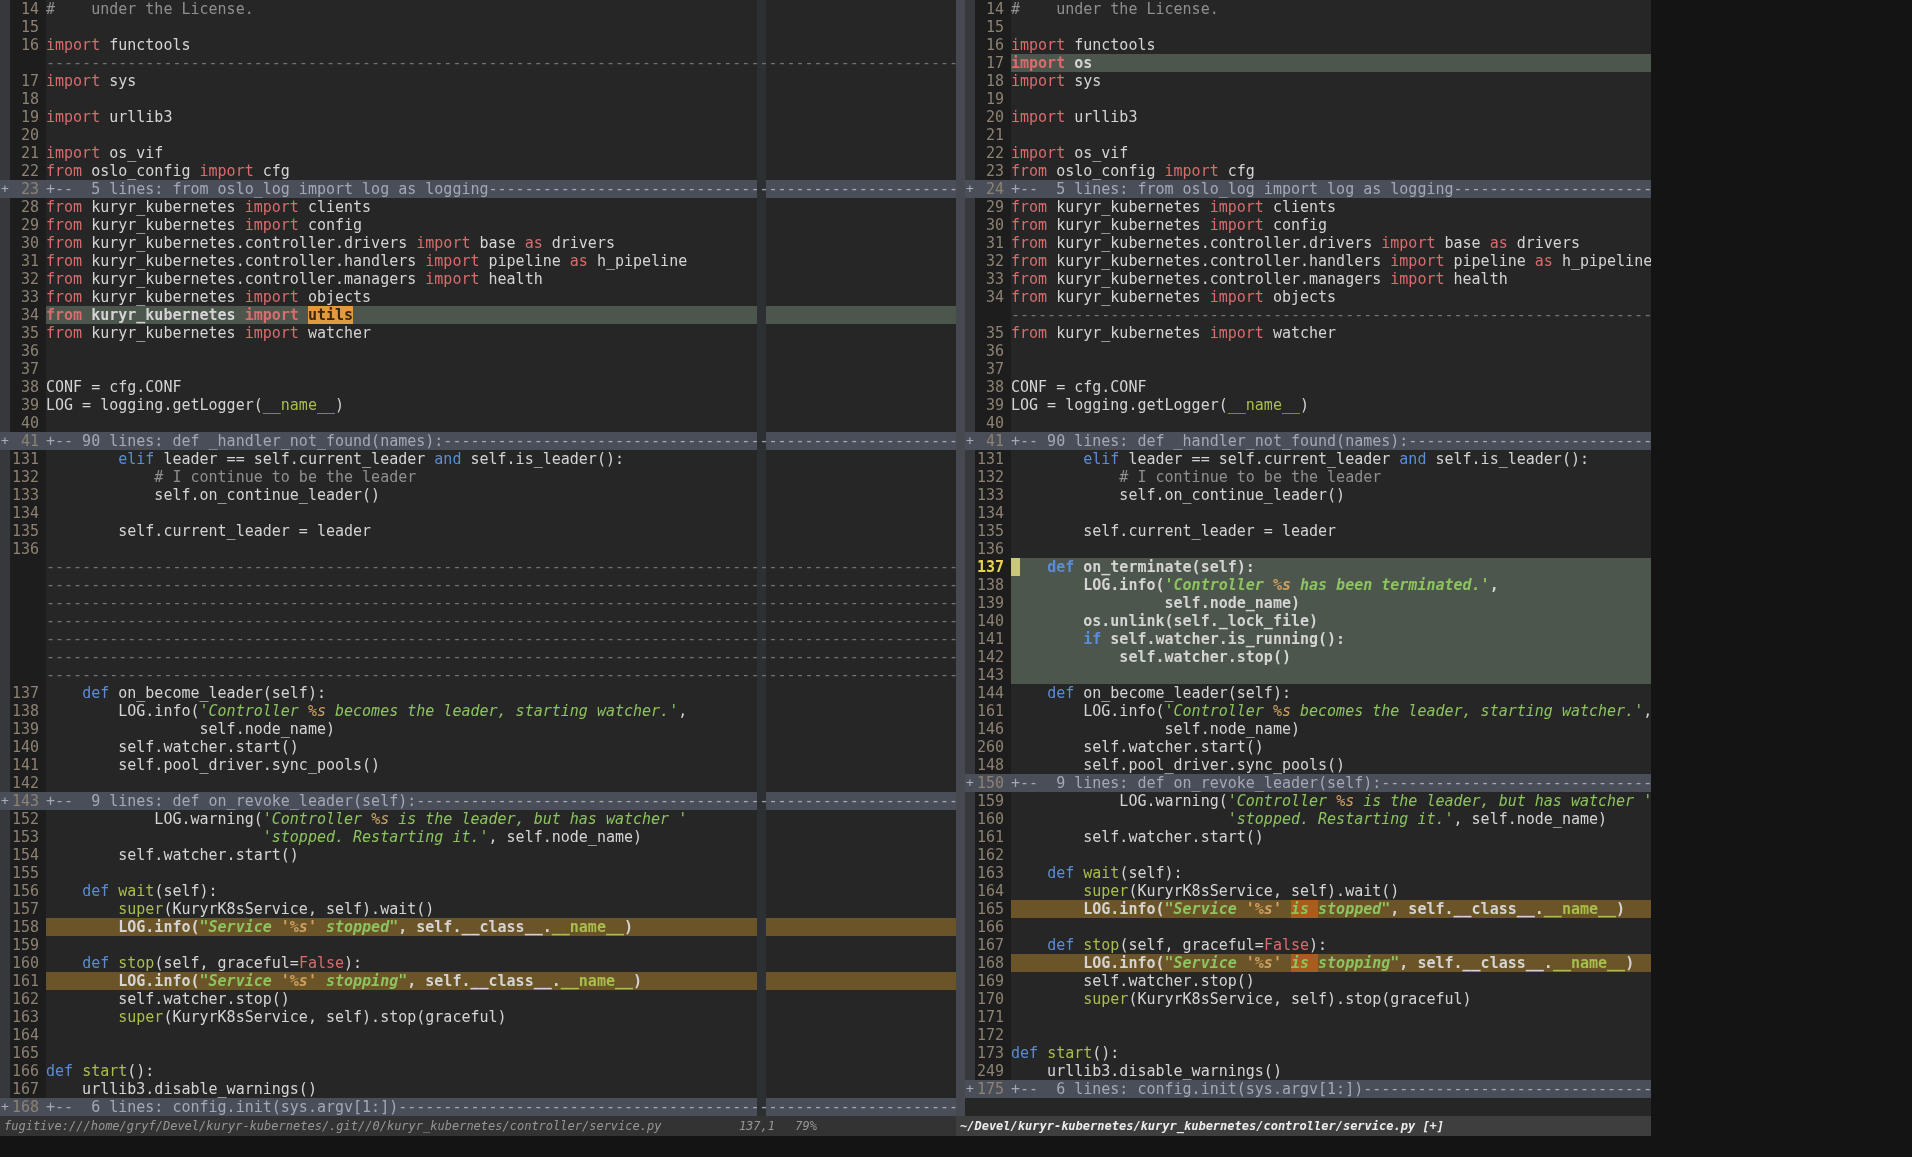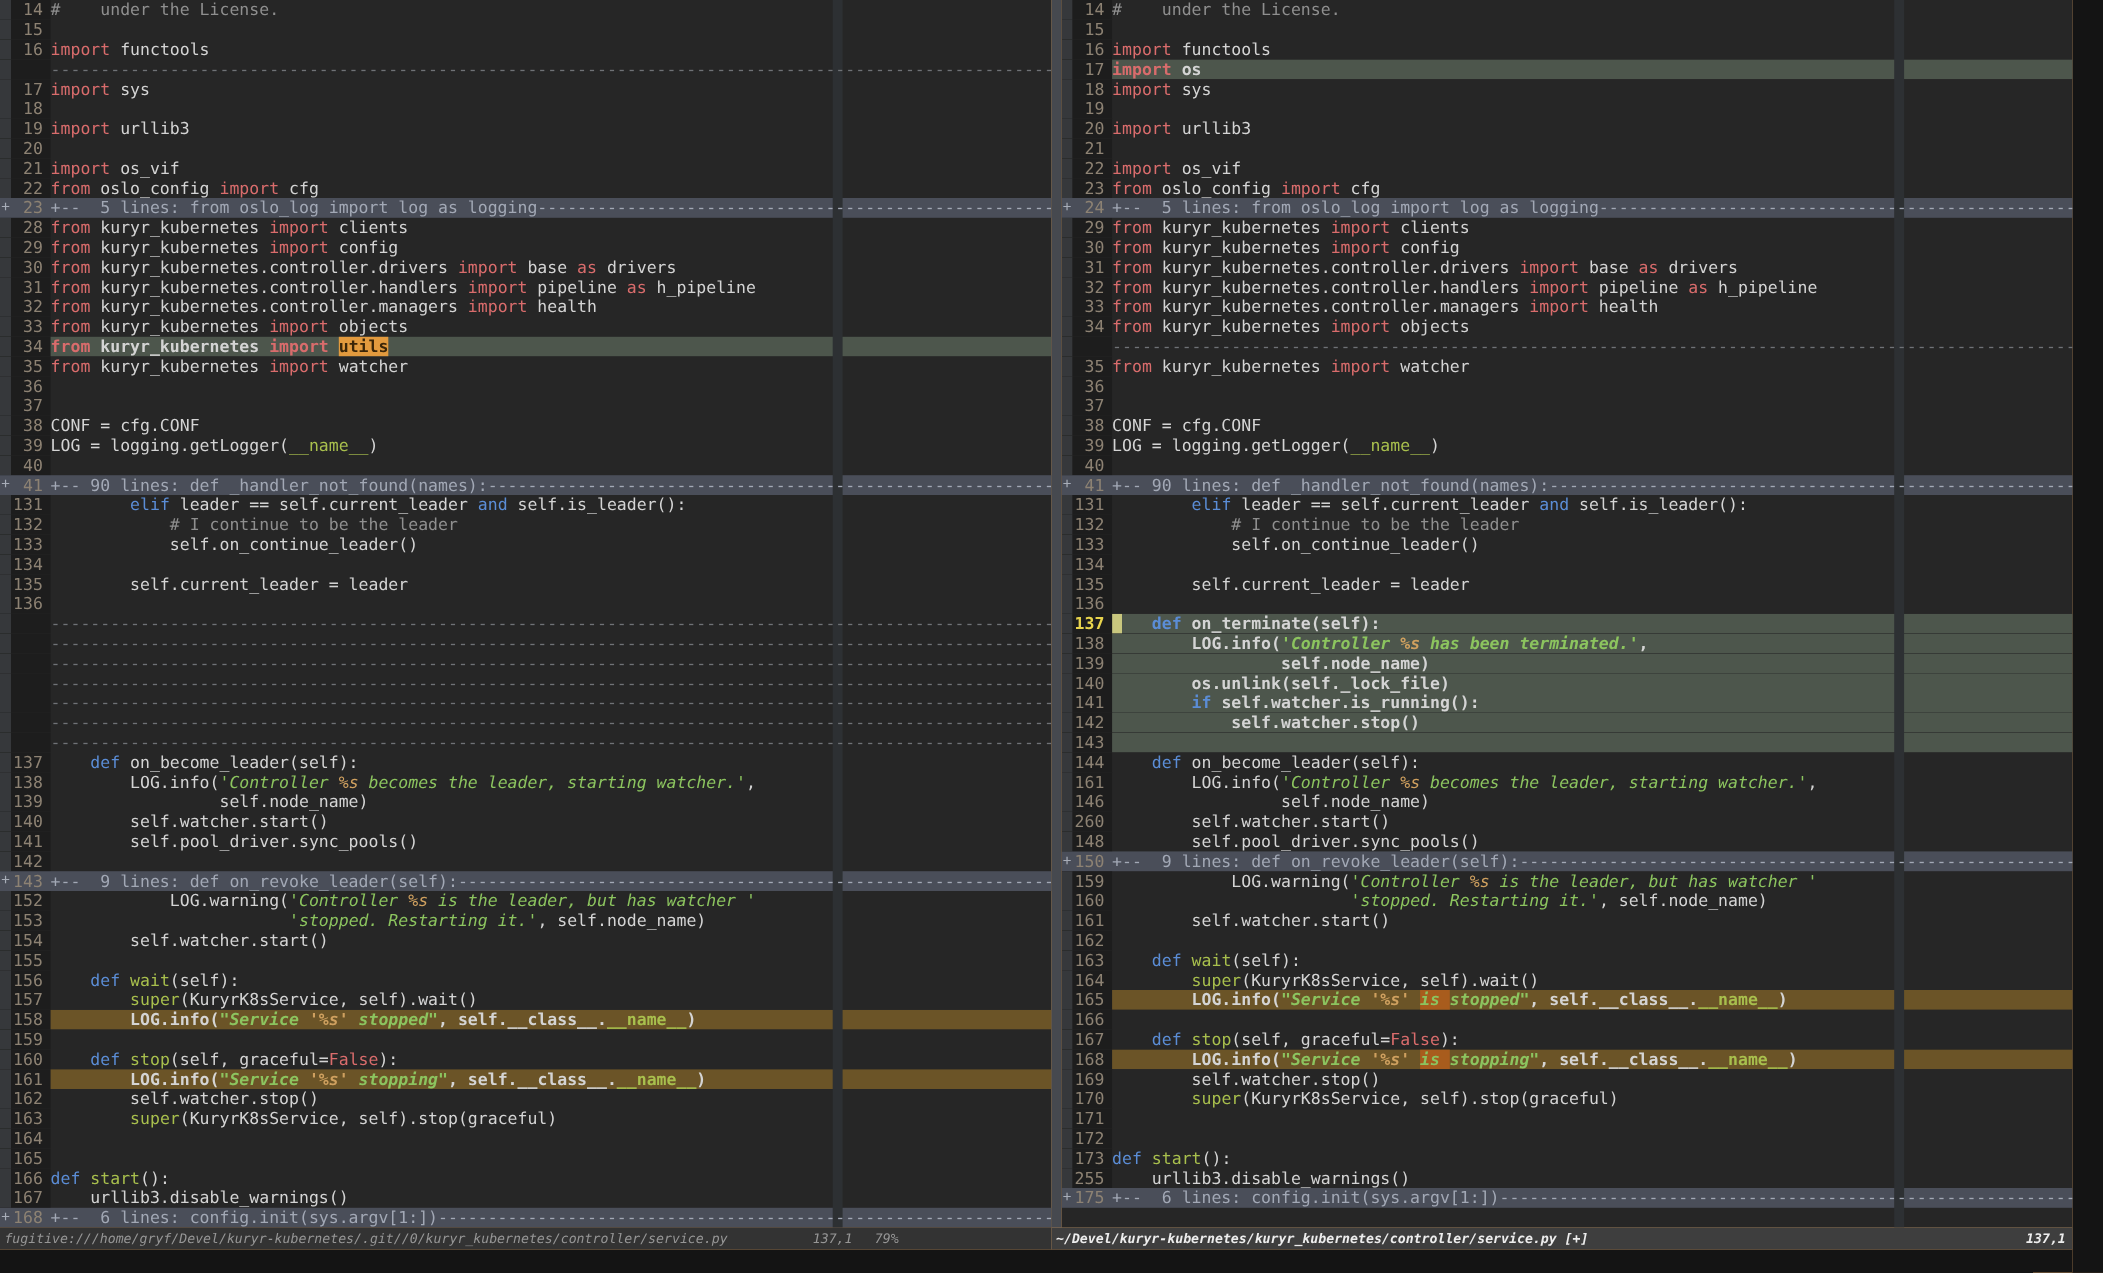--- a/index.html
+++ b/index.html
@@ -1,16 +1,16 @@
 <!DOCTYPE html>
 <html><head>
 <meta charset="utf-8">
 <style>
   html,body{margin:0;padding:0;background:#141414;}
-  .screen{position:relative;width:1884px;height:1157px;background:#fdba74;overflow:hidden;
+  .screen{position:relative;width:1651px;height:1157px;background:#ec4899;overflow:hidden;
     font-family:"DejaVu Sans Mono",monospace;font-size:15px;line-height:18px;color:#d4d4d4;}
   .pane{position:absolute;top:0;height:1116px;overflow:hidden;background:#262626;}
   .pane-left{left:0;width:956px;}
   .pane-right{left:965px;width:947px;}
   .vsep{position:absolute;left:956px;top:0;width:9px;height:1116px;background:#46494f;}
   .row{display:flex;height:18px;line-height:18px;white-space:pre;overflow:hidden;}
   .fc{flex:none;width:10px;background:#36383b;color:#a8adb8;text-align:center;font-size:13px;}
   .num{flex:none;width:36px;background:#1d1d1d;color:#8d8273;text-align:right;
     padding-right:7px;box-sizing:border-box;}
   .curnum{color:#e8d44d;font-weight:bold;}
@@ -172,21 +172,21 @@
         <div class="row"><span class="fc"></span><span class="num">164</span><div class="t"><span class="sg-p">        </span><span class="sg-f">super</span><span class="sg-p">(KuryrK8sService, self).wait()</span></div></div>
         <div class="row"><span class="fc"></span><span class="num">165</span><div class="t bg-w bold"><span class="sg-p">        LOG.info(</span><span class="sg-s">"Service </span><span class="sg-m">'%s'</span><span class="sg-s"> </span><span class="sg-s sg-D">is </span><span class="sg-s">stopped"</span><span class="sg-p">, self.__class__.</span><span class="sg-f">__name__</span><span class="sg-p">)</span></div></div>
         <div class="row"><span class="fc"></span><span class="num">166</span><div class="t"></div></div>
         <div class="row"><span class="fc"></span><span class="num">167</span><div class="t"><span class="sg-p">    </span><span class="sg-t">def</span><span class="sg-p"> </span><span class="sg-f">stop</span><span class="sg-p">(self, graceful=</span><span class="sg-k">False</span><span class="sg-p">):</span></div></div>
         <div class="row"><span class="fc"></span><span class="num">168</span><div class="t bg-w bold"><span class="sg-p">        LOG.info(</span><span class="sg-s">"Service </span><span class="sg-m">'%s'</span><span class="sg-s"> </span><span class="sg-s sg-D">is </span><span class="sg-s">stopping"</span><span class="sg-p">, self.__class__.</span><span class="sg-f">__name__</span><span class="sg-p">)</span></div></div>
         <div class="row"><span class="fc"></span><span class="num">169</span><div class="t"><span class="sg-p">        self.watcher.stop()</span></div></div>
         <div class="row"><span class="fc"></span><span class="num">170</span><div class="t"><span class="sg-p">        </span><span class="sg-f">super</span><span class="sg-p">(KuryrK8sService, self).stop(graceful)</span></div></div>
         <div class="row"><span class="fc"></span><span class="num">171</span><div class="t"></div></div>
         <div class="row"><span class="fc"></span><span class="num">172</span><div class="t"></div></div>
         <div class="row"><span class="fc"></span><span class="num">173</span><div class="t"><span class="sg-t">def</span><span class="sg-p"> </span><span class="sg-f">start</span><span class="sg-p">():</span></div></div>
-        <div class="row"><span class="fc"></span><span class="num">255</span><div class="t"><span class="sg-p">    urllib3.disable_warnings()</span></div></div>
+        <div class="row"><span class="fc"></span><span class="num">249</span><div class="t"><span class="sg-p">    urllib3.disable_warnings()</span></div></div>
         <div class="row fold"><span class="fc">+</span><span class="num">175</span><div class="t"><span>+--  6 lines: config.init(sys.argv[1:])------------------------------------------------------------------------------------------------------------------------------------------------------</span></div></div>
       </div>
     <div class="ccol"></div>
   </div>
 
   <div class="statusline sl-left">
     <span>fugitive:///home/gryf/Devel/kuryr-kubernetes/.git//0/kuryr_kubernetes/controller/service.py</span>
     <span class="sl-pos">137,1</span>
     <span class="sl-pct">79%</span>
   </div>

